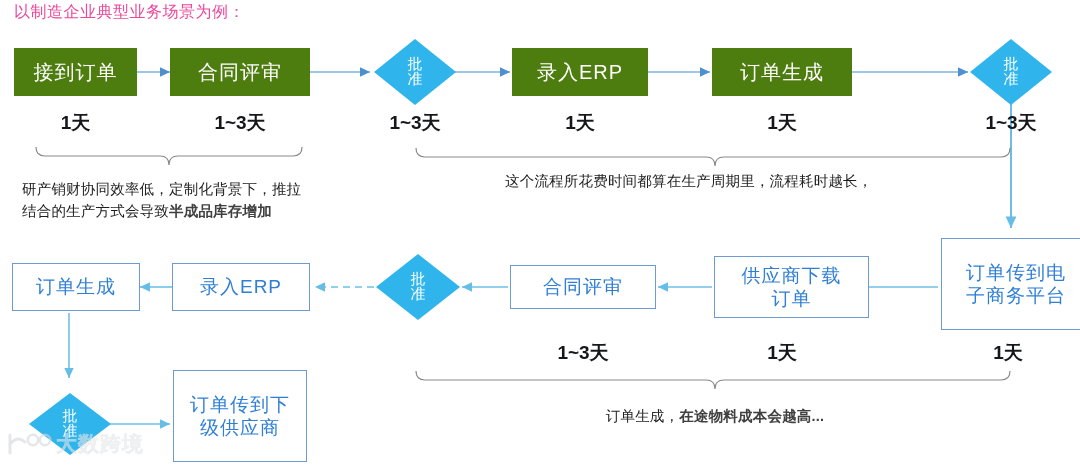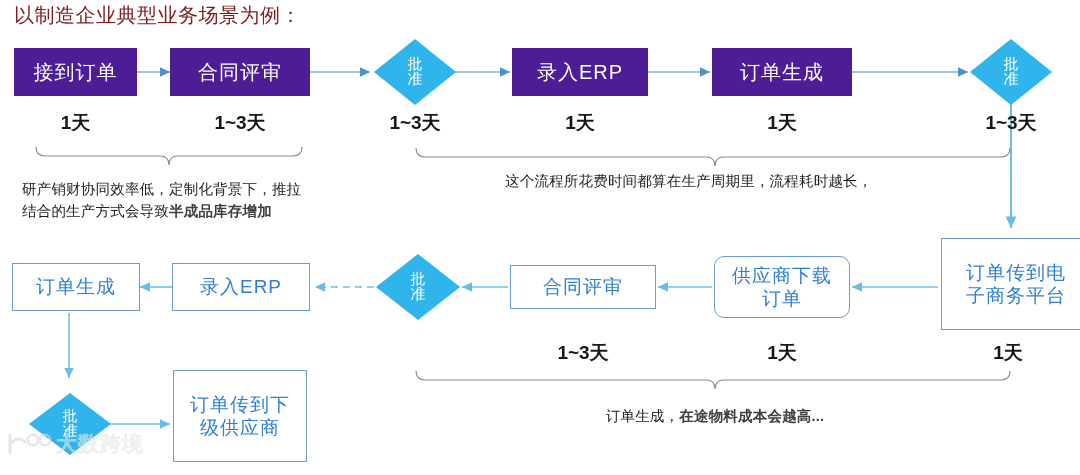--- a/index.html
+++ b/index.html
@@ -9,29 +9,29 @@
     font-family:"Liberation Sans","DejaVu Sans",sans-serif;
     overflow:hidden;
     position:relative;
   }
   #canvas{position:absolute;left:0;top:0;width:1080px;height:475px;}
   .abs{position:absolute;box-sizing:border-box;}
 
   
   .title{
     left:14px;top:2px;
-    font-size:20px;
-    color:#7f1d1d;
+    font-size:16px;
+    color:#ec4899;
     letter-spacing:.5px;
     white-space:nowrap;
   }
 
   
   .box-solid{
-    background:#4c1d95;
+    background:#4d7c0f;
     color:#ffffff;
     display:flex;align-items:center;justify-content:center;
     font-size:20px;
     letter-spacing:1px;
     line-height:1.1;
   }
   
   .box-outline{
     background:#ffffff;
     color:#2f7fd6;
@@ -206,21 +206,21 @@
   </svg>
   <span class="dlabel">
     <span><div>批</div><div>准</div></span>
   </span>
 </div>
 
 <div class="abs box-outline" style="left:510px;top:265px;width:146px;height:44px;">
   <span>合同评审</span>
 </div>
 
-<div class="abs box-outline" style="left:714px;top:256px;width:136px;height:62px;border-radius:10px;">
+<div class="abs box-outline" style="left:714px;top:256px;width:155px;height:62px;">
   <span style="display:inline-block;width:104px;">供应商下载订单</span>
 </div>
 
 <div class="abs box-outline" style="left:941px;top:238px;width:150px;height:92px;">
   <span style="display:inline-block;width:104px;">订单传到电子商务平台</span>
 </div>
 
 <div class="abs day" style="left:510px;top:340px;width:146px;">1~3天</div>
 <div class="abs day" style="left:714px;top:340px;width:136px;">1天</div>
 <div class="abs day" style="left:941px;top:340px;width:134px;">1天</div>

